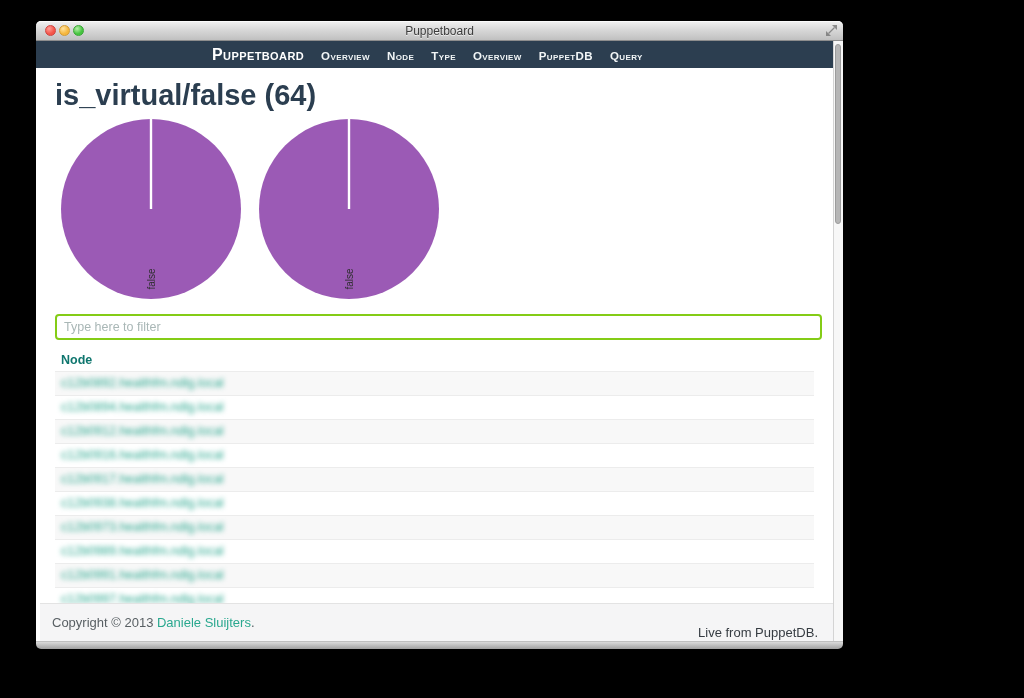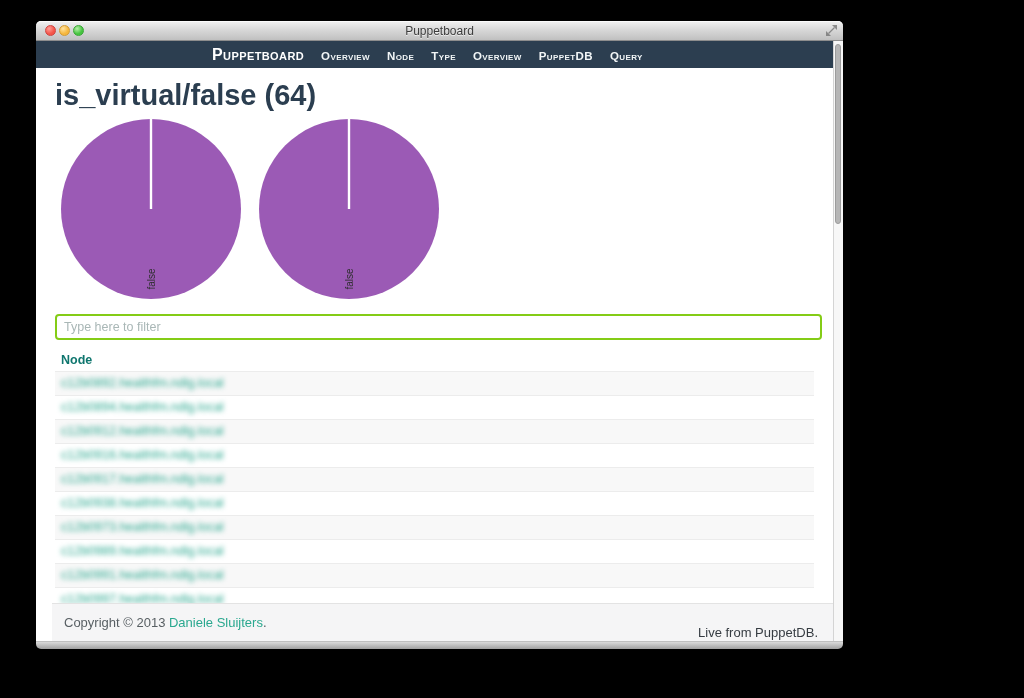--- a/index.html
+++ b/index.html
@@ -45,21 +45,21 @@
                 font-family:"Liberation Sans","DejaVu Sans",sans-serif;font-size:12.5px;color:#333;outline:none;}
   .filter-input::placeholder{color:#a9b7b6;}
 
   table.node-table{margin-top:11px;width:100%;border-collapse:collapse;}
   .node-table th{text-align:left;font-size:12.5px;font-weight:700;color:#0f766e;
                  padding:2px 6px 4px;}
   .node-table td{padding:5px 6px;line-height:13px;border-top:1px solid #ececec;font-size:12.5px;}
   .node-table tbody tr:nth-child(odd) td{background:#f8f8f8;}
   .node-link{color:#2aa88f;text-decoration:none;filter:blur(2.6px);}
 
-  .page-footer{position:absolute;left:16px;right:10px;bottom:0;height:38px;background:#f5f5f6;
+  .page-footer{position:absolute;left:4px;right:10px;bottom:0;height:38px;background:#f5f5f6;
                border-top:1px solid #e3e3e3;display:flex;align-items:center;
                justify-content:space-between;padding:0 15px 0 12px;font-size:13px;}
   .copyright{color:#585f63;}
   .copyright a{color:#2aa88f;text-decoration:none;}
   .live-text{color:#363c42;margin-top:20px;}
 
   .scrollbar{position:absolute;right:0;top:0;bottom:0;width:10px;background:#f7f7f7;
              border-left:1px solid #d4d4d4;}
   .scroll-thumb{position:absolute;left:1px;top:3px;width:6px;height:180px;background:#b6b6b6;
                 border:1px solid #9c9c9c;border-radius:4px;}

